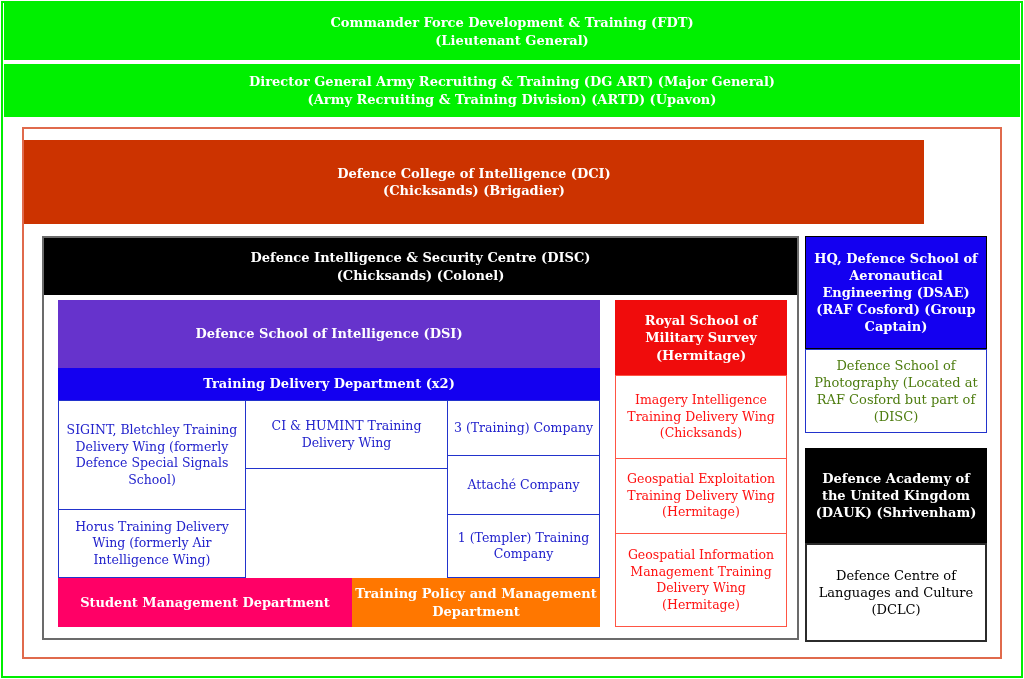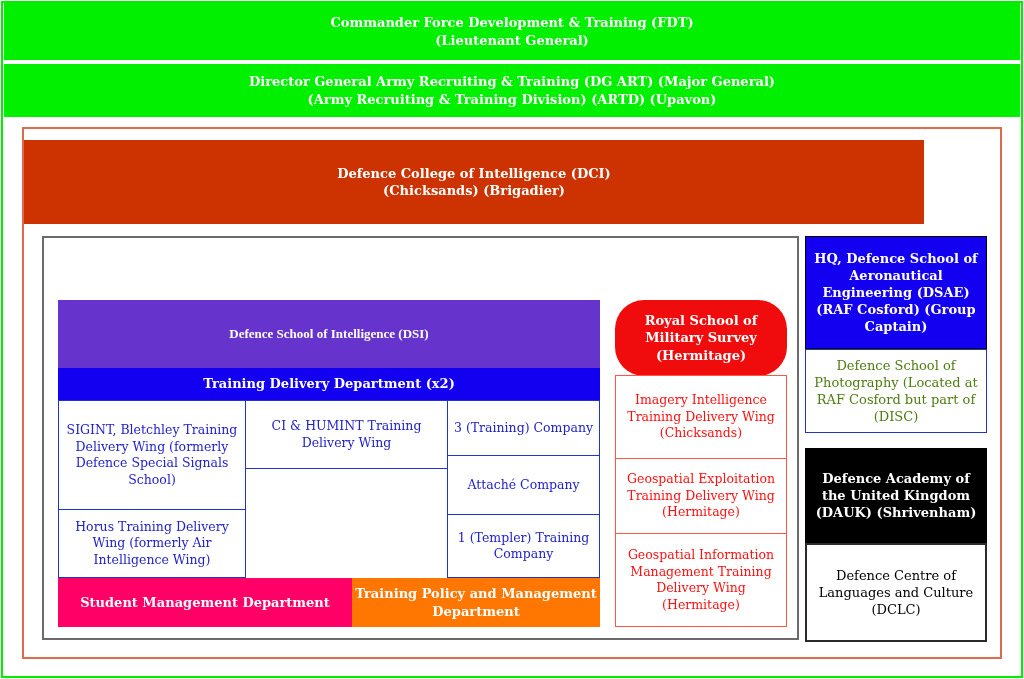--- a/index.html
+++ b/index.html
@@ -31,21 +31,21 @@
   .wt{color:#ffffff;}
   .green-banner{background:#00f000;}
   .dci{background:#cc3300;}
   .salmon-box{border:2px solid #e06a4c;background:#ffffff;}
   .gray-box{border:2px solid #6b6b6b;background:#ffffff;}
   .black-fill{background:#000000;}
   .purple-fill{background:#6633cc;}
   .blue-fill{background:#1400f0;}
   .pink-fill{background:#ff0066;}
   .orange-fill{background:#ff7700;}
-  .red-fill{background:#f00c0c;border-radius:29px;}
+  .red-fill{background:#f00c0c;}
   .cell{
     border:1px solid #2233cc;
     color:#2222cc;
     background:#ffffff;
     padding:2px 4px;
   }
   .red-cell{
     border:1px solid #ff5544;
     color:#ff1111;
     background:#ffffff;
@@ -84,22 +84,26 @@
 
   <div class="abs salmon-box" style="left:22px;top:127px;width:980px;height:532px;"></div>
 
   <div class="abs dci bold wt fs13" style="left:24px;top:140px;width:900px;height:84px;">
     <span>Defence College of Intelligence (DCI)</span>
     <span>(Chicksands) (Brigadier)</span>
   </div>
 
   <div class="abs gray-box" style="left:42px;top:236px;width:757px;height:404px;justify-content:flex-start;"></div>
 
+  <div class="abs black-fill bold wt fs13" style="left:44px;top:238px;width:753px;height:57px;">
+    <span>Defence Intelligence &amp; Security Centre (DISC)</span>
+    <span>(Chicksands) (Colonel)</span>
+  </div>
 
-  <div class="abs purple-fill bold wt fs13" style="left:58px;top:300px;width:542px;height:68px;font-family:Liberation Serif, serif;">
+  <div class="abs purple-fill bold wt fs13" style="left:58px;top:300px;width:542px;height:68px;">
     <span>Defence School of Intelligence (DSI)</span>
   </div>
 
   <div class="abs blue-fill bold wt fs13" style="left:58px;top:368px;width:542px;height:32px;">
     <span>Training Delivery Department (x2)</span>
   </div>
 
   <div class="abs cell" style="left:58px;top:400px;width:188px;height:110px;">
     <span>SIGINT, Bletchley Training Delivery Wing (formerly Defence Special Signals School)</span>
   </div>

